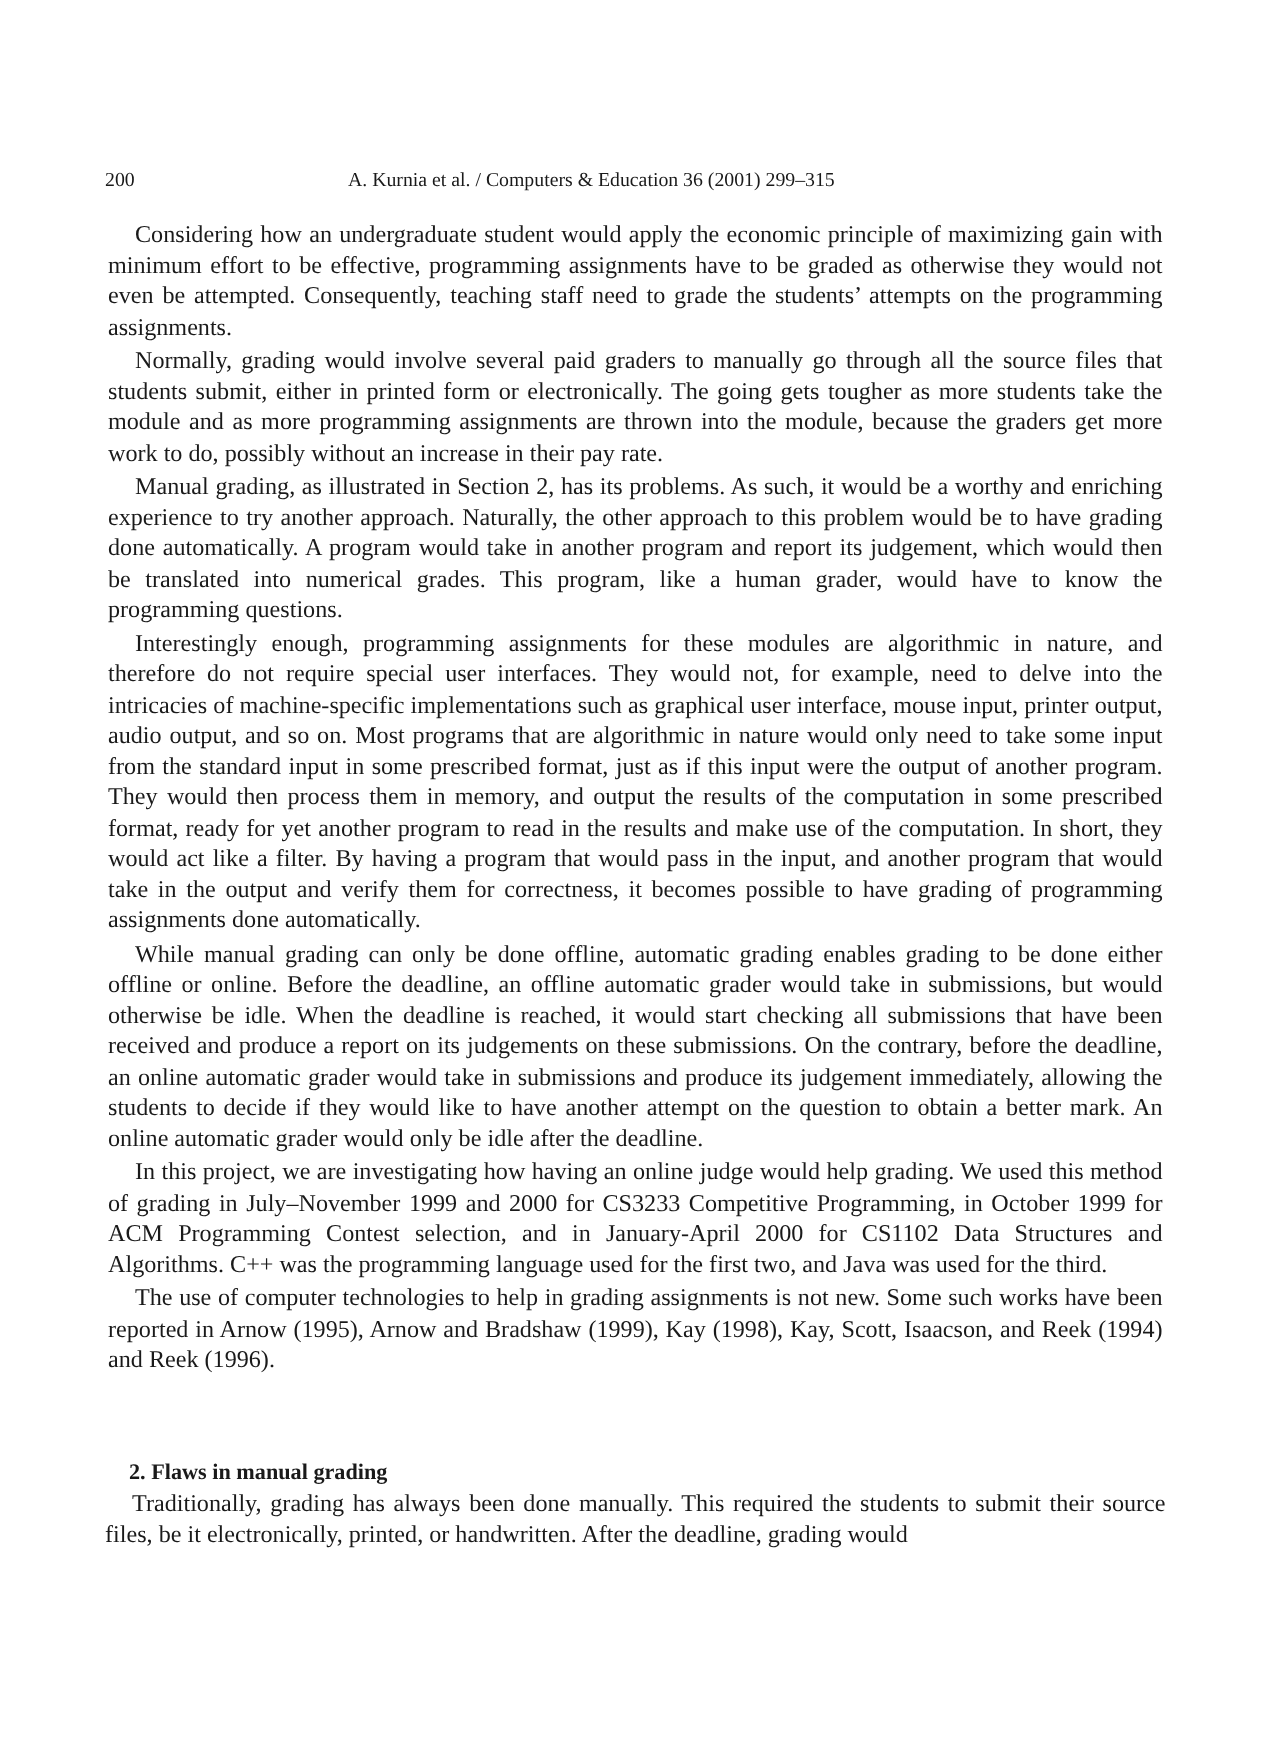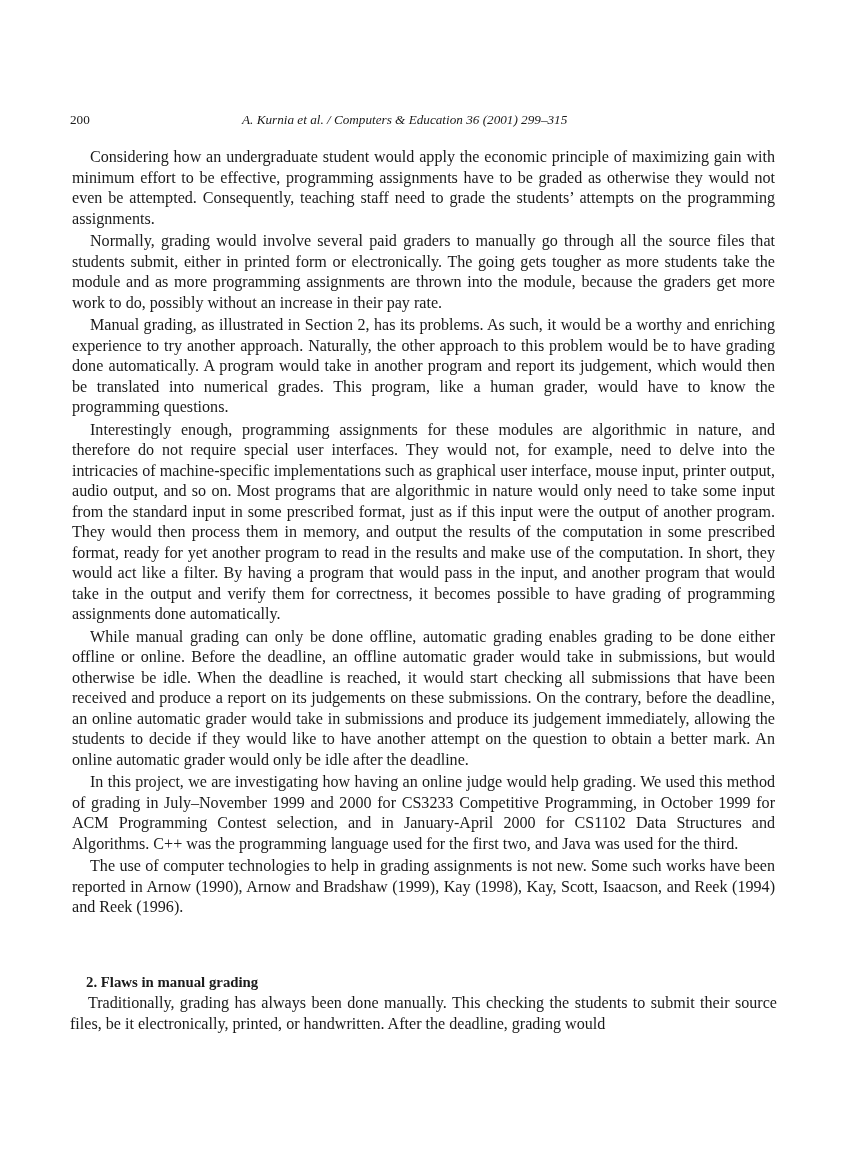--- a/index.html
+++ b/index.html
@@ -30,23 +30,22 @@
       font-size: 13.2px;
       line-height: 18px;
     }
     .page-number {
       position: absolute;
       left: 0;
       top: 0;
     }
     .journal-ref {
       position: absolute;
-      left: 172px;
+      left: 162px;
       top: 0;
-      font-style: italic;
       white-space: nowrap;
     }
     .body-text {
       position: absolute;
       top: 145px;
       left: 0;
       width: 707px;
       font-size: 16.1px;
       line-height: 20.5px;
       text-align: justify;
@@ -89,22 +88,22 @@
     <span class="journal-ref">A. Kurnia et al. / Computers &amp; Education 36 (2001) 299–315</span>
   </div>
 
   <div class="body-text">
     <p>Considering how an undergraduate student would apply the economic principle of maximizing gain with minimum effort to be effective, programming assignments have to be graded as other­wise they would not even be attempted. Consequently, teaching staff need to grade the students’ attempts on the programming assignments.</p>
     <p>Normally, grading would involve several paid graders to manually go through all the source files that students submit, either in printed form or electronically. The going gets tougher as more students take the module and as more programming assignments are thrown into the module, because the graders get more work to do, possibly without an increase in their pay rate.</p>
     <p>Manual grading, as illustrated in Section 2, has its problems. As such, it would be a worthy and enriching experience to try another approach. Naturally, the other approach to this problem would be to have grading done automatically. A program would take in another program and report its judgement, which would then be translated into numerical grades. This program, like a human grader, would have to know the programming questions.</p>
     <p>Interestingly enough, programming assignments for these modules are algorithmic in nature, and therefore do not require special user interfaces. They would not, for example, need to delve into the intricacies of machine-specific implementations such as graphical user interface, mouse input, prin­ter output, audio output, and so on. Most programs that are algorithmic in nature would only need to take some input from the standard input in some prescribed format, just as if this input were the output of another program. They would then process them in memory, and output the results of the computation in some prescribed format, ready for yet another program to read in the results and make use of the computation. In short, they would act like a filter. By having a program that would pass in the input, and another program that would take in the output and verify them for correct­ness, it becomes possible to have grading of programming assignments done automatically.</p>
     <p>While manual grading can only be done offline, automatic grading enables grading to be done either offline or online. Before the deadline, an offline automatic grader would take in submissions, but would otherwise be idle. When the deadline is reached, it would start checking all submissions that have been received and produce a report on its judgements on these submissions. On the contrary, before the deadline, an online automatic grader would take in submissions and produce its judgement immediately, allowing the students to decide if they would like to have another attempt on the ques­tion to obtain a better mark. An online automatic grader would only be idle after the deadline.</p>
     <p>In this project, we are investigating how having an online judge would help grading. We used this method of grading in July–November 1999 and 2000 for CS3233 Competitive Programming, in October 1999 for ACM Programming Contest selection, and in January-April 2000 for CS1102 Data Structures and Algorithms. C++ was the programming language used for the first two, and Java was used for the third.</p>
-    <p>The use of computer technologies to help in grading assignments is not new. Some such works have been reported in Arnow (1990), Arnow and Bradshaw (1999), Kay (1998), Kay, Scott, Isaacson, and Reek (1994) and Reek (1996).</p>
+    <p>The use of computer technologies to help in grading assignments is not new. Some such works have been reported in Arnow (1995), Arnow and Bradshaw (1999), Kay (1998), Kay, Scott, Isaacson, and Reek (1994) and Reek (1996).</p>
   </div>
 
   <h2 class="section-heading">2. Flaws in manual grading</h2>
 
   <div class="section-body">
-    <p>Traditionally, grading has always been done manually. This checking the students to submit their source files, be it electronically, printed, or handwritten. After the deadline, grading would</p>
+    <p>Traditionally, grading has always been done manually. This required the students to submit their source files, be it electronically, printed, or handwritten. After the deadline, grading would</p>
   </div>
 
 </div>
 
 </body></html>

